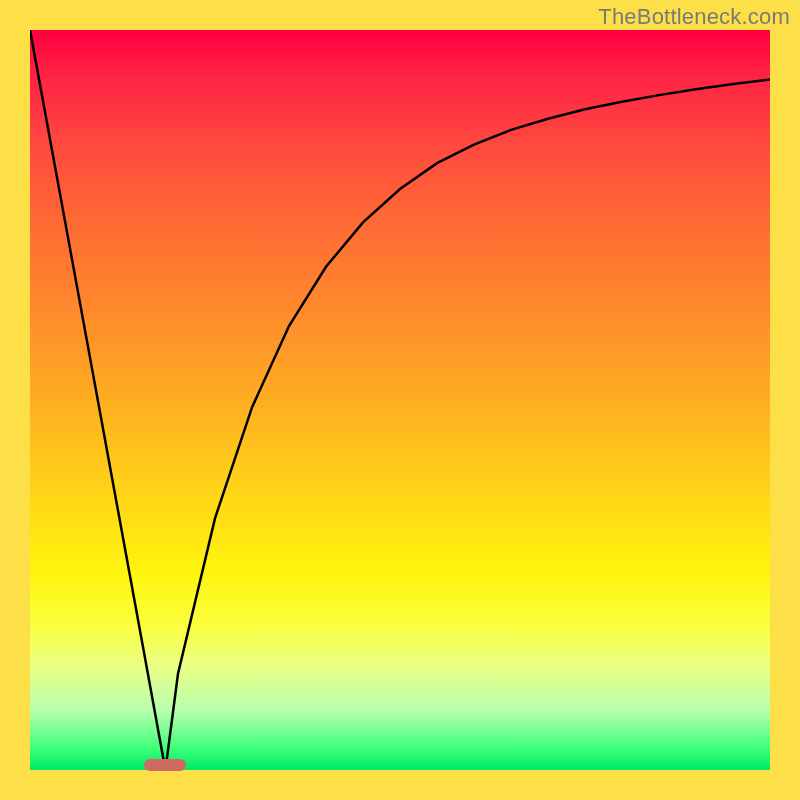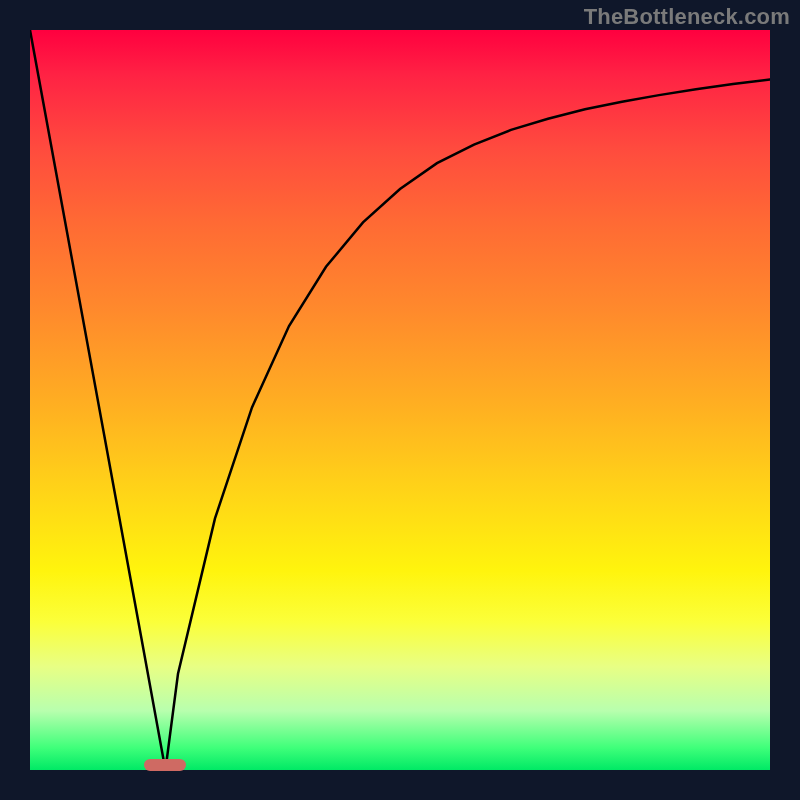--- a/index.html
+++ b/index.html
@@ -8,22 +8,21 @@
     width: 800px;
     height: 800px;
     overflow: hidden;
     background: #000;
     font-family: Arial, Helvetica, sans-serif;
   }
   .frame {
     position: relative;
     width: 800px;
     height: 800px;
-    background: #0f172a;
-    font-weight: bold;
+    background: #fde047;
   }
   .plot-interior {
     position: absolute;
     left: 30px;
     top: 30px;
     width: 740px;
     height: 740px;
     background: linear-gradient(
       to bottom,
       #ff003f 0%,

